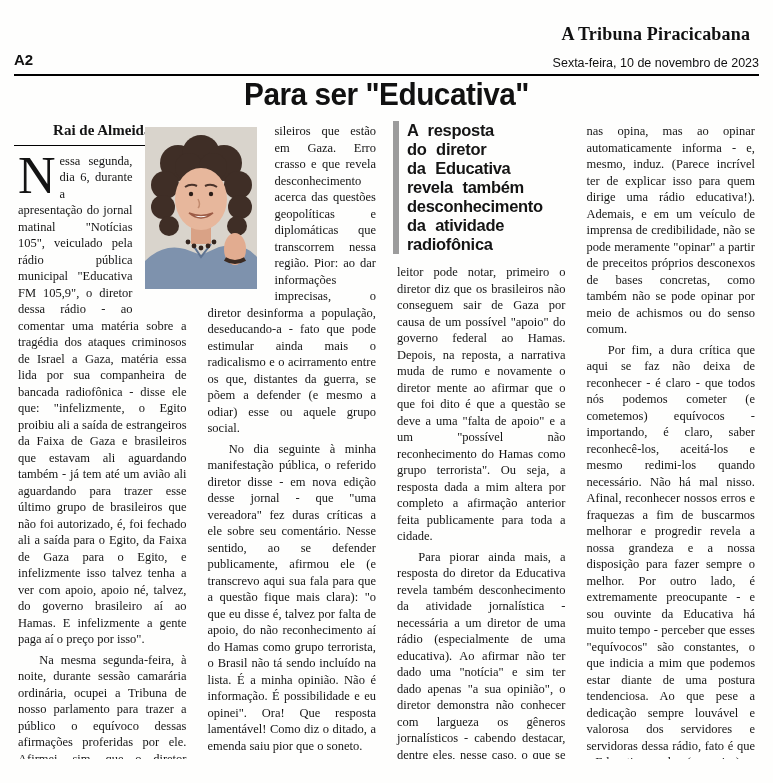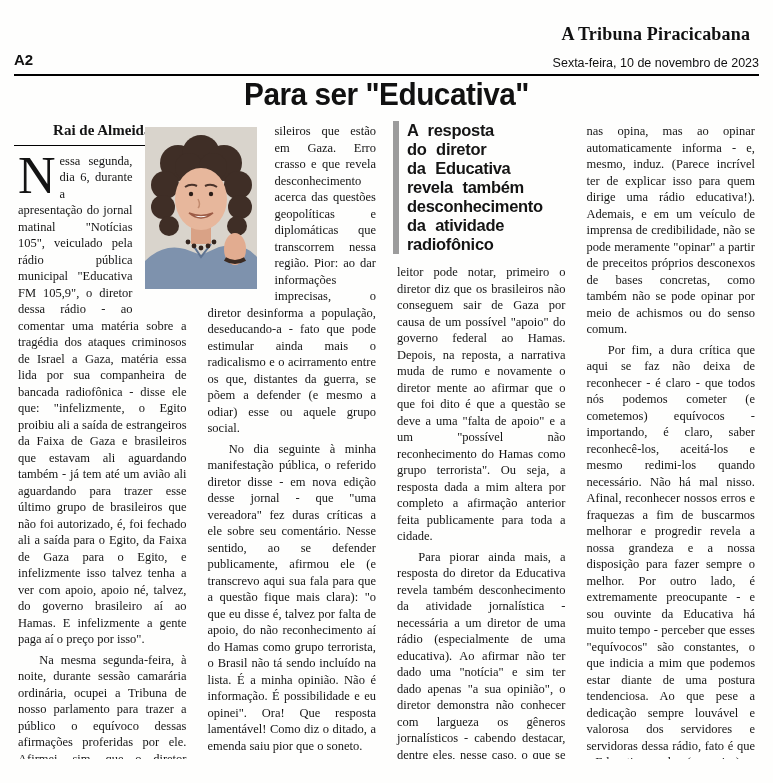--- a/index.html
+++ b/index.html
@@ -66,21 +66,21 @@
 
     <div class="col">
       <div class="pullquote">
         <div class="pq-bar"></div>
         <div class="pq-text">A resposta
 do diretor
 da Educativa
 revela também
 desconhecimento
 da atividade
-radiofônico</div>
+radiofônica</div>
       </div>
       <p>leitor pode notar, primeiro o diretor diz que os brasileiros não conseguem sair de Gaza por causa de um possível "apoio" do governo federal ao Hamas. Depois, na reposta, a narrativa muda de rumo e novamente o diretor mente ao afirmar que o que foi dito é que a questão se deve a uma "falta de apoio" e a um "possível não reconhecimento do Hamas como grupo terrorista". Ou seja, a resposta dada a mim altera por completo a afirmação anterior feita publicamente para toda a cidade.</p>
       <p class="indent">Para piorar ainda mais, a resposta do diretor da Educativa revela também desconhecimento da atividade jornalística - necessária a um diretor de uma rádio (especialmente de uma educativa). Ao afirmar não ter dado uma "notícia" e sim ter dado apenas "a sua opinião", o diretor demonstra não conhecer com largueza os gêneros jornalísticos - cabendo destacar, dentre eles, nesse caso, o que se chama de "jornalismo informativo" e "jornalismo opinativo". Ora. Um comentarista - seja quem for - de um jornal (televisivo ou radiofônico) quando "opina" não ape-</p>
     </div>
 
     <div class="col">
       <p>nas opina, mas ao opinar automaticamente informa - e, mesmo, induz. (Parece incrível ter de explicar isso para quem dirige uma rádio educativa!). Ademais, e em um veículo de imprensa de credibilidade, não se pode meramente "opinar" a partir de preceitos próprios desconexos de bases concretas, como também não se pode opinar por meio de achismos ou do senso comum.</p>
       <p class="indent">Por fim, a dura crítica que aqui se faz não deixa de reconhecer - é claro - que todos nós podemos cometer (e cometemos) equívocos - importando, é claro, saber reconhecê-los, aceitá-los e mesmo redimi-los quando necessário. Não há mal nisso. Afinal, reconhecer nossos erros e fraquezas a fim de buscarmos melhorar e progredir revela a nossa grandeza e a nossa disposição para fazer sempre o melhor. Por outro lado, é extremamente preocupante - e sou ouvinte da Educativa há muito tempo - perceber que esses "equívocos" são constantes, o que indicia a mim que podemos estar diante de uma postura tendenciosa. Ao que pese a dedicação sempre louvável e valorosa dos servidores e servidoras dessa rádio, fato é que a Educativa mudou (para pior) ao longo desses últimos anos. Uma pena. Perde a cultura. Perde a educação. Perde o ouvinte. Perde a cidade, mais uma vez.</p>
 
     </div>

